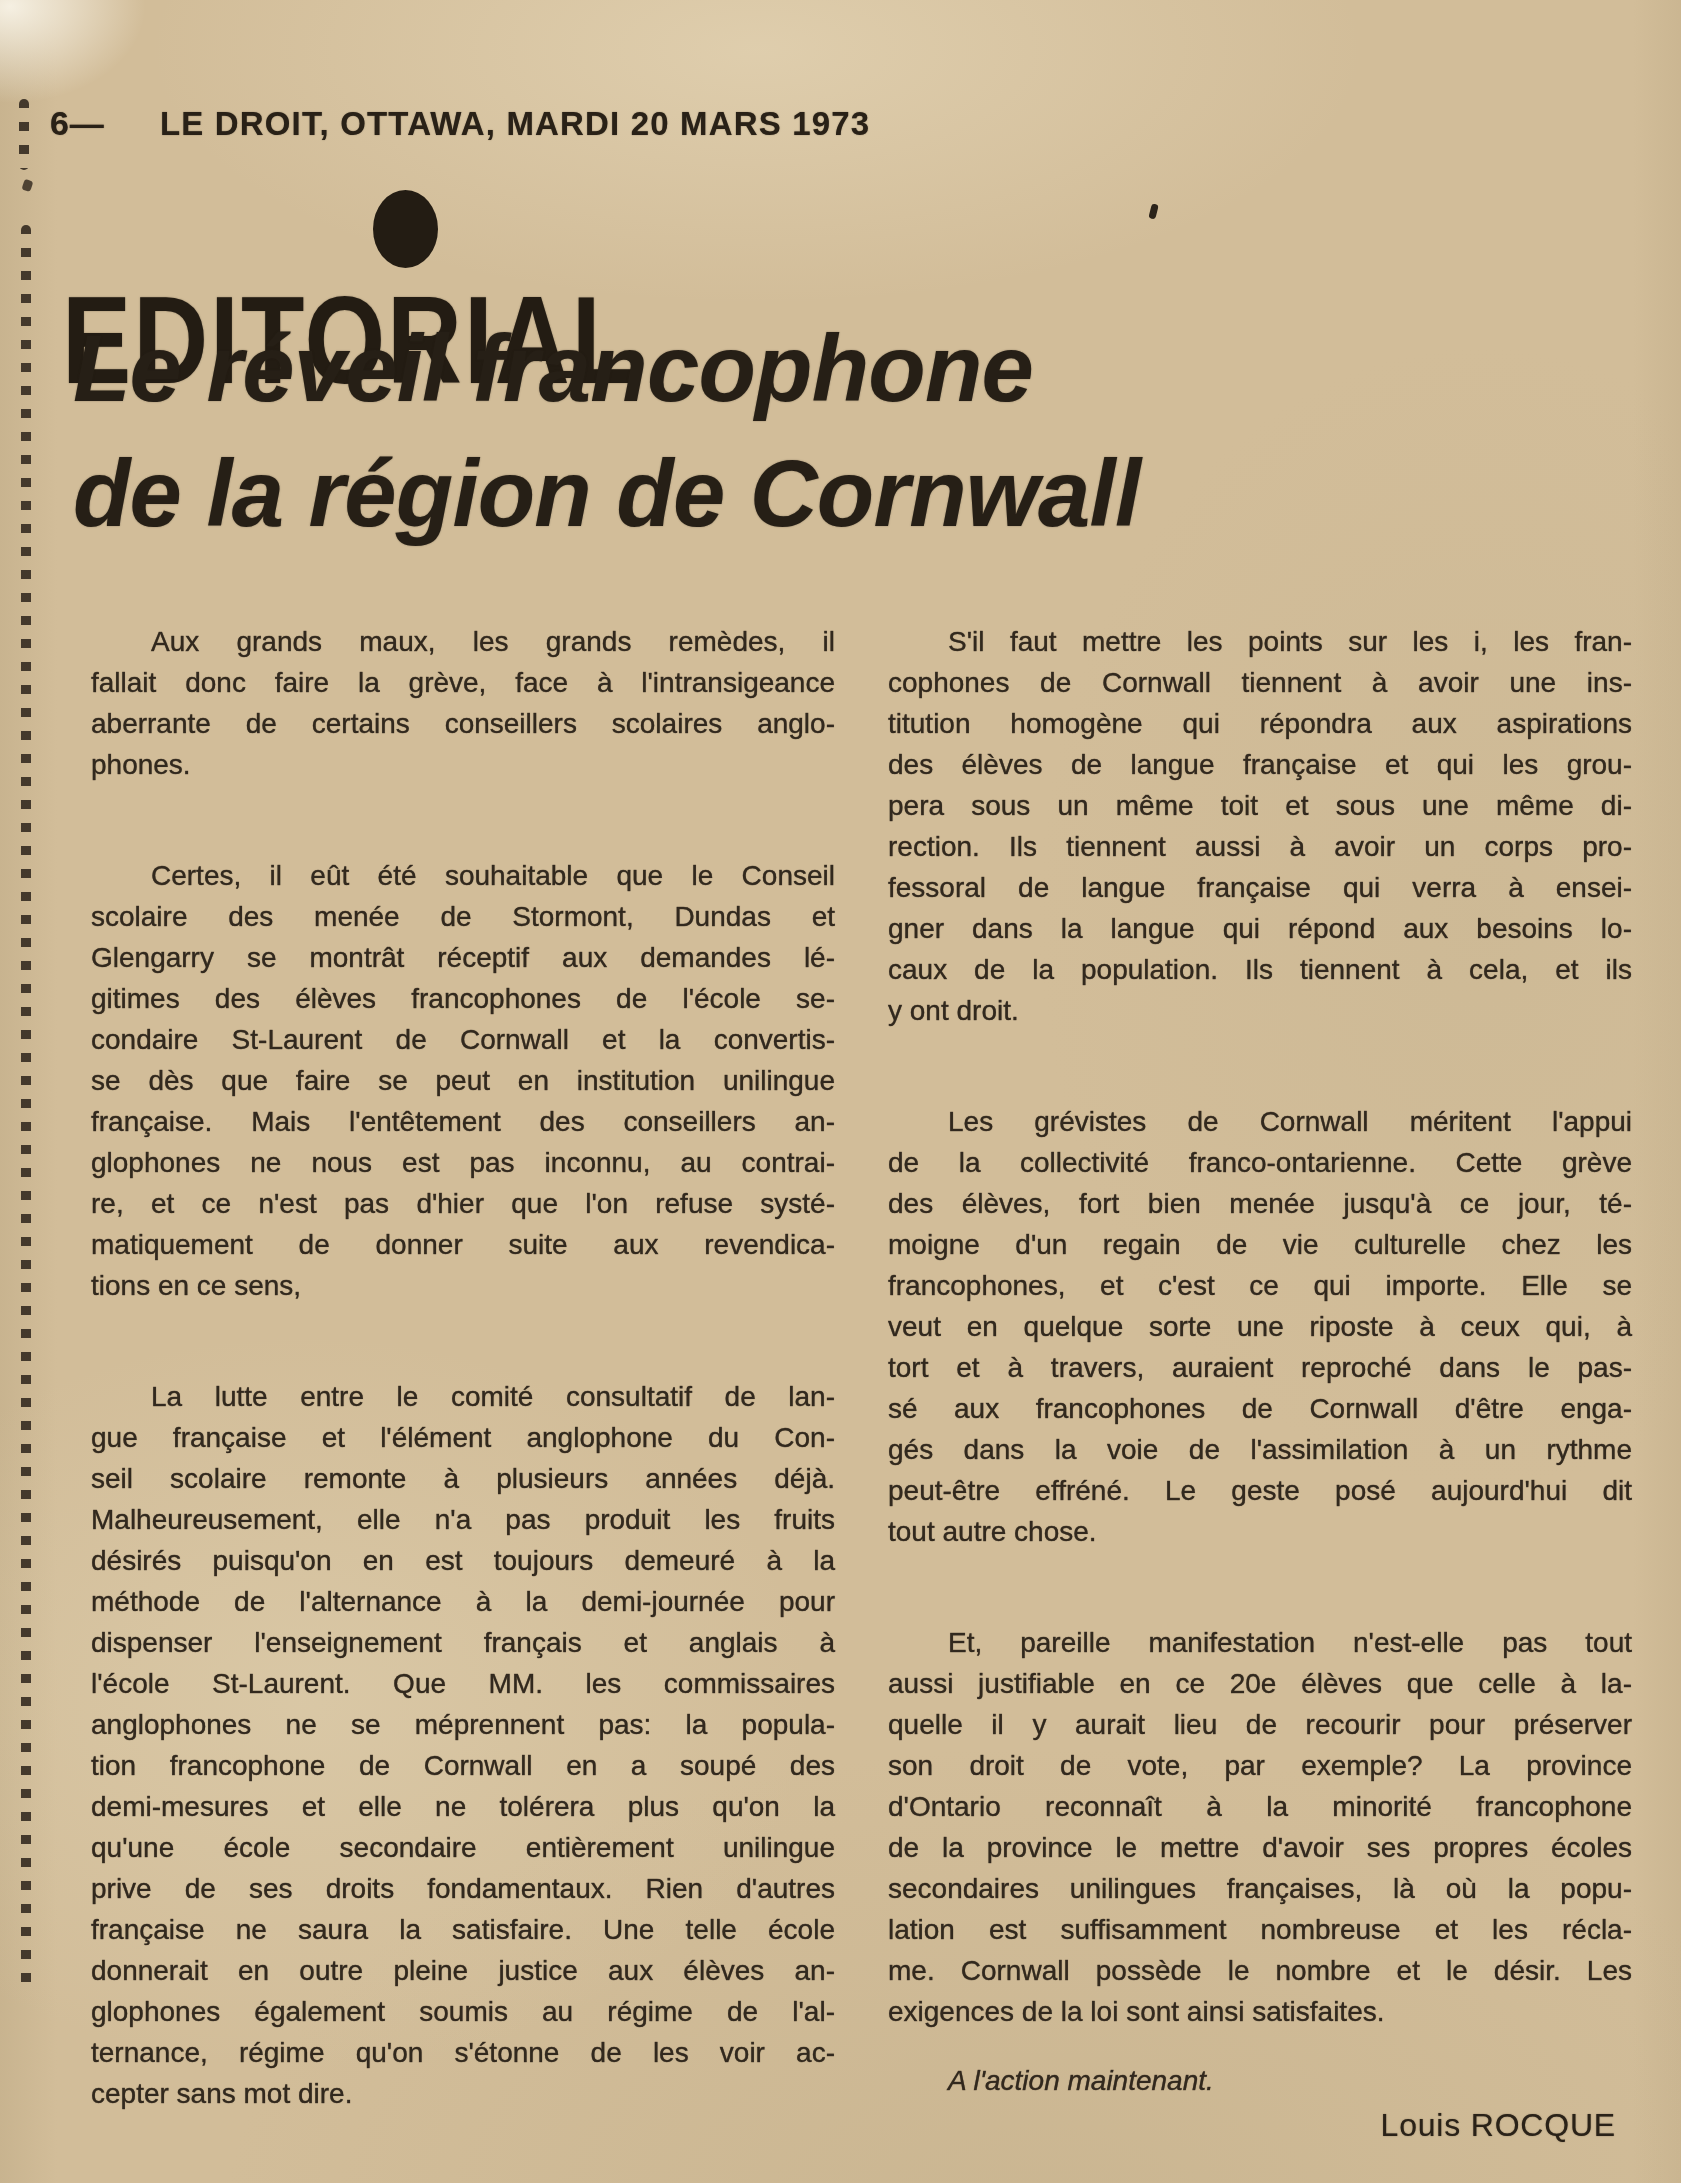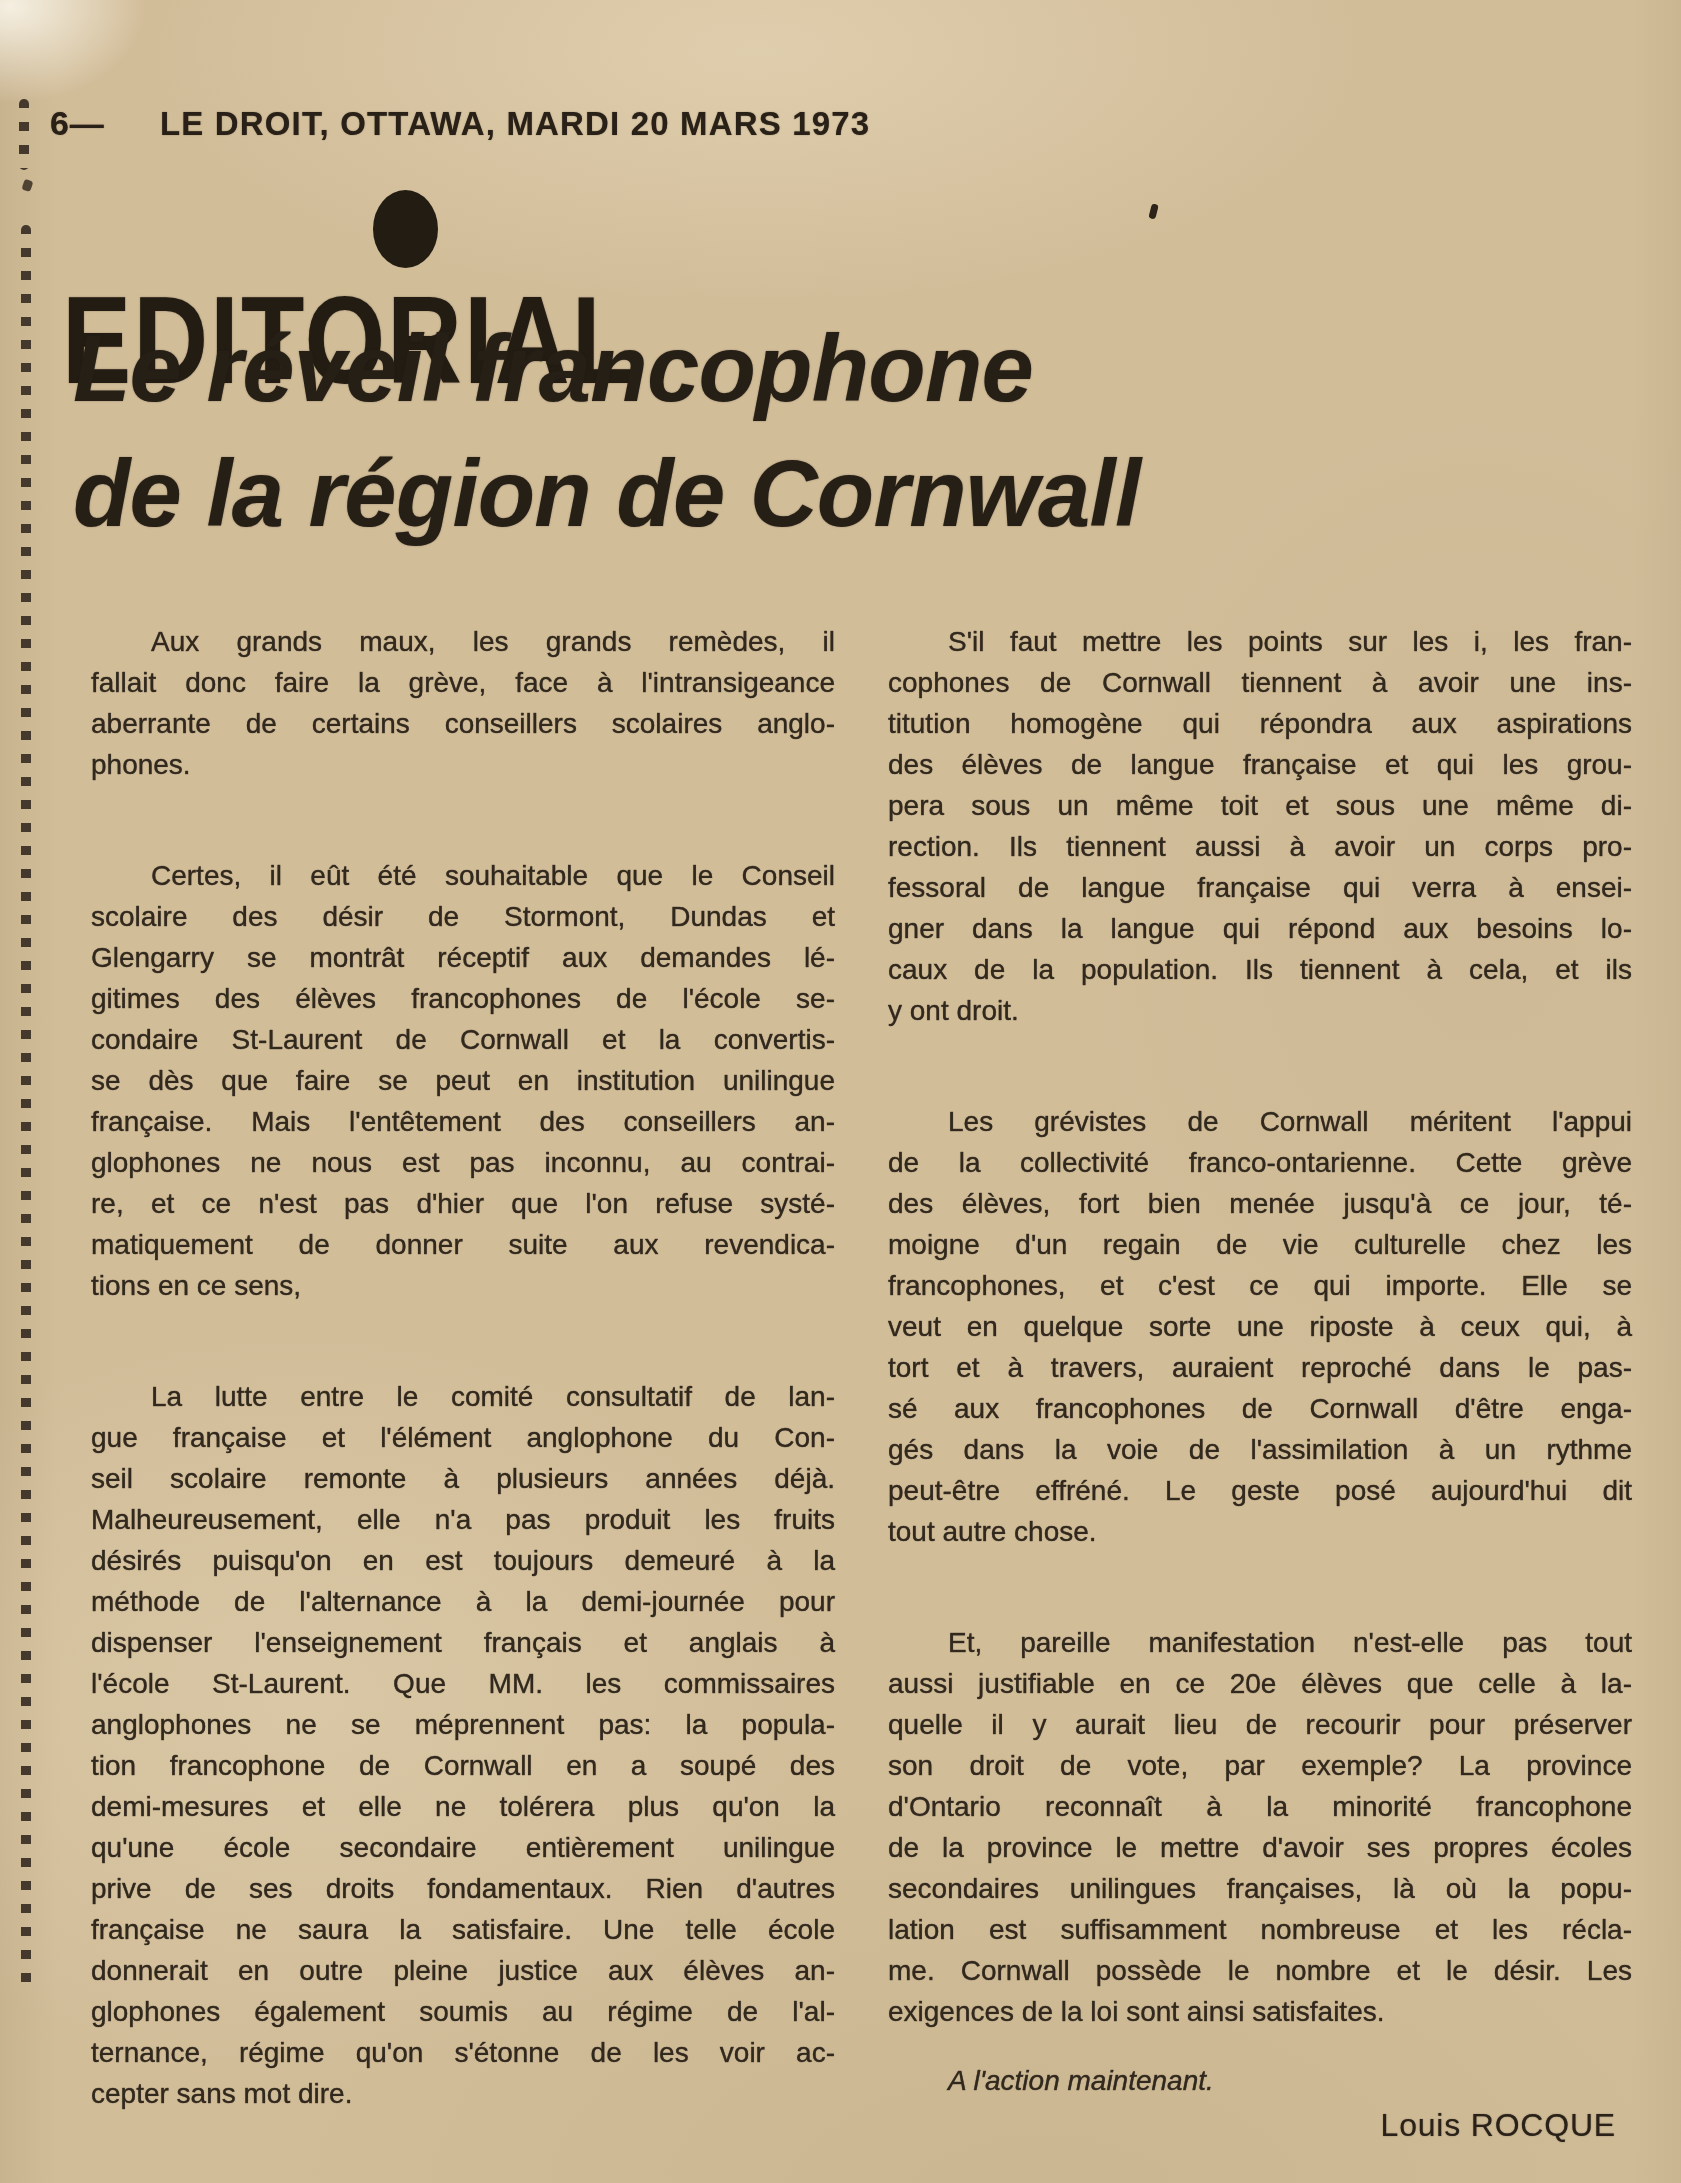--- a/index.html
+++ b/index.html
@@ -128,21 +128,21 @@
   <div class="columns">
     <div class="col">
       <div class="para">
           <div class="bline">Aux grands maux, les grands remèdes, il</div>
           <div class="bline">fallait donc faire la grève, face à l'intransigeance</div>
           <div class="bline">aberrante de certains conseillers scolaires anglo-</div>
           <div class="bline bline-last">phones.</div>
         </div>
       <div class="para">
           <div class="bline">Certes, il eût été souhaitable que le Conseil</div>
-          <div class="bline">scolaire des désir de Stormont, Dundas et</div>
+          <div class="bline">scolaire des menée de Stormont, Dundas et</div>
           <div class="bline">Glengarry se montrât réceptif aux demandes lé-</div>
           <div class="bline">gitimes des élèves francophones de l'école se-</div>
           <div class="bline">condaire St-Laurent de Cornwall et la convertis-</div>
           <div class="bline">se dès que faire se peut en institution unilingue</div>
           <div class="bline">française. Mais l'entêtement des conseillers an-</div>
           <div class="bline">glophones ne nous est pas inconnu, au contrai-</div>
           <div class="bline">re, et ce n'est pas d'hier que l'on refuse systé-</div>
           <div class="bline">matiquement de donner suite aux revendica-</div>
           <div class="bline bline-last">tions en ce sens,</div>
         </div>

